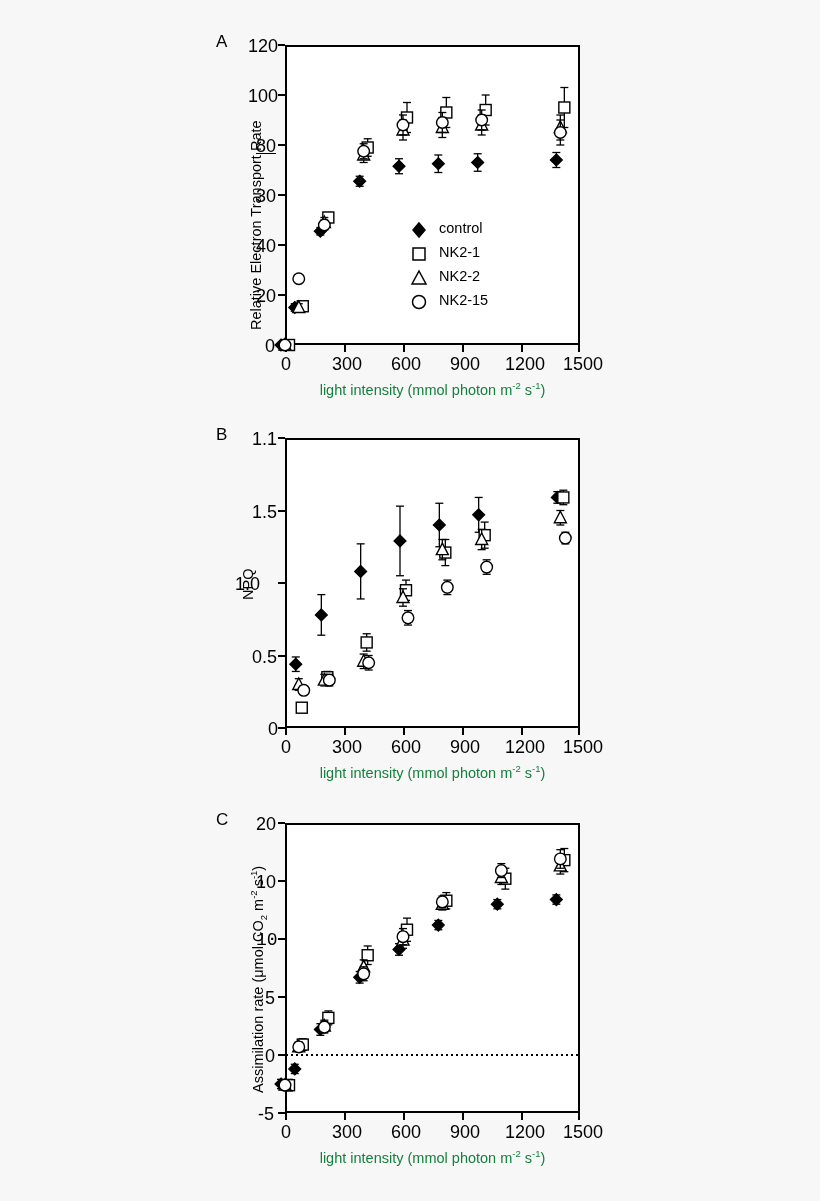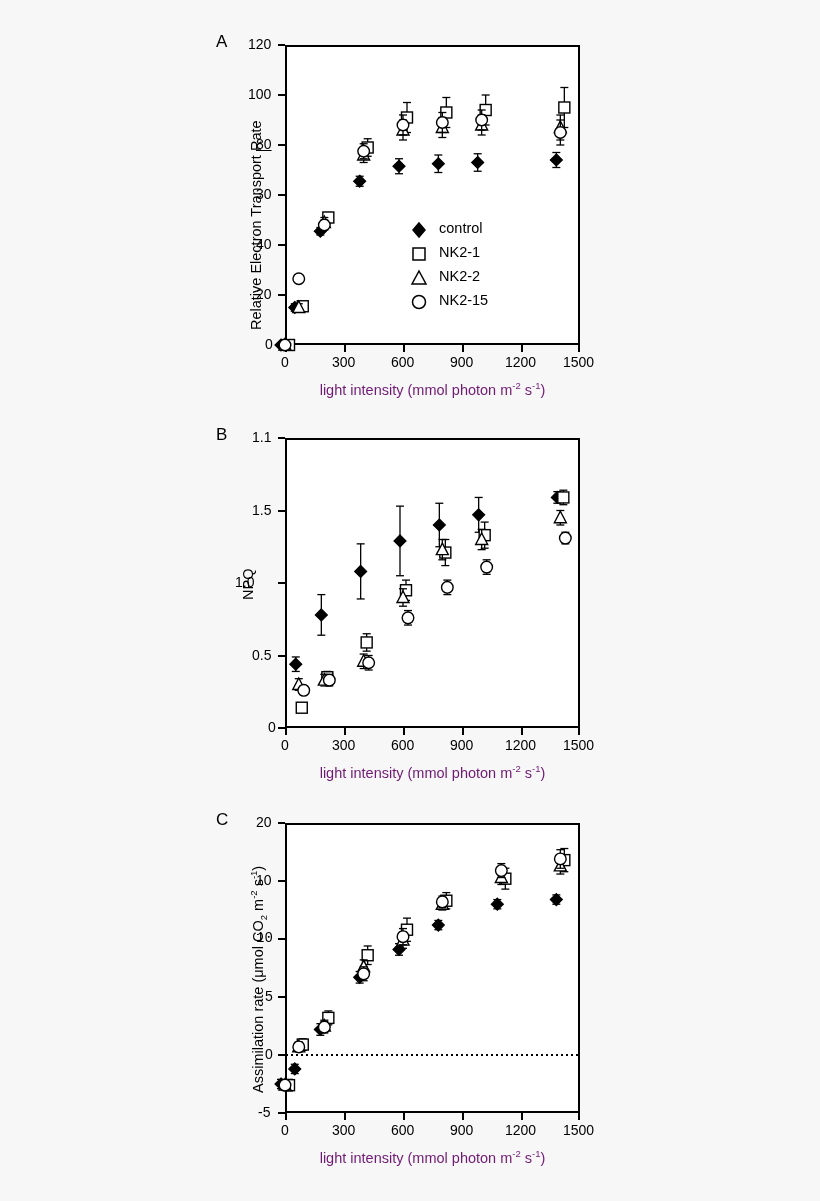--- a/index.html
+++ b/index.html
@@ -1,23 +1,23 @@
 <!DOCTYPE html>
 <html><head>
 <meta charset="utf-8">
 <style>
   html,body{margin:0;padding:0;background:#f7f7f7;}
   body{width:820px;height:1201px;font-family:"Liberation Sans",sans-serif;color:#000;}
   #root{position:relative;width:820px;height:1201px;background:#f7f7f7;}
   .panel{position:absolute;}
   .panel-letter{position:absolute;font-size:17px;font-weight:400;color:#000;}
   .plot-frame{position:absolute;border:2px solid #000;background:#fff;box-sizing:border-box;}
-  .axis-title{position:absolute;font-size:14.5px;text-align:center;color:#701a75;}
+  .axis-title{position:absolute;font-size:14.5px;text-align:center;color:#15803d;}
   .ytitle{position:absolute;font-size:14.5px;color:#000;transform-origin:0 0;white-space:nowrap;}
-  .tick-label{position:absolute;font-size:14px;color:#000;}
+  .tick-label{position:absolute;font-size:18px;color:#000;}
   .tick{position:absolute;background:#000;}
   svg{position:absolute;left:0;top:0;overflow:visible;}
   .legend{position:absolute;font-size:14.5px;}
   .legend-row{position:relative;height:24px;}
   .legend-label{position:absolute;left:34px;top:2px;font-size:14.5px;}
   sub,sup{font-size:9.5px;}
 </style>
 </head>
 <body>
 

